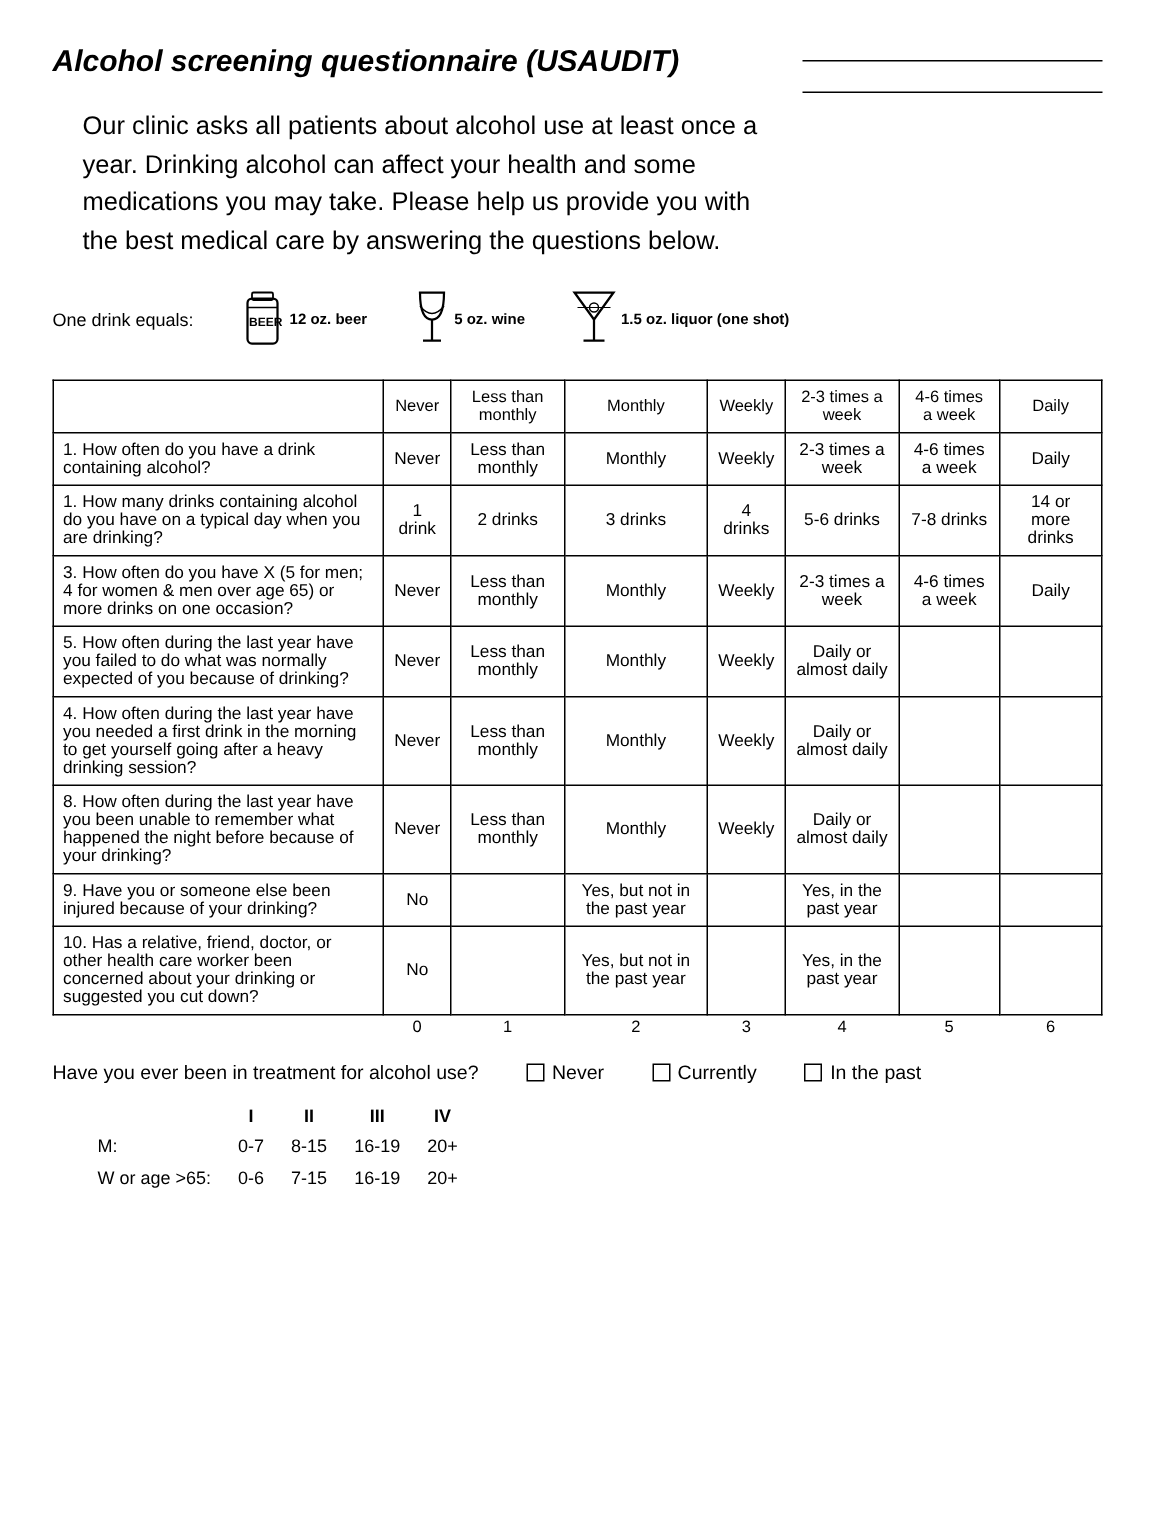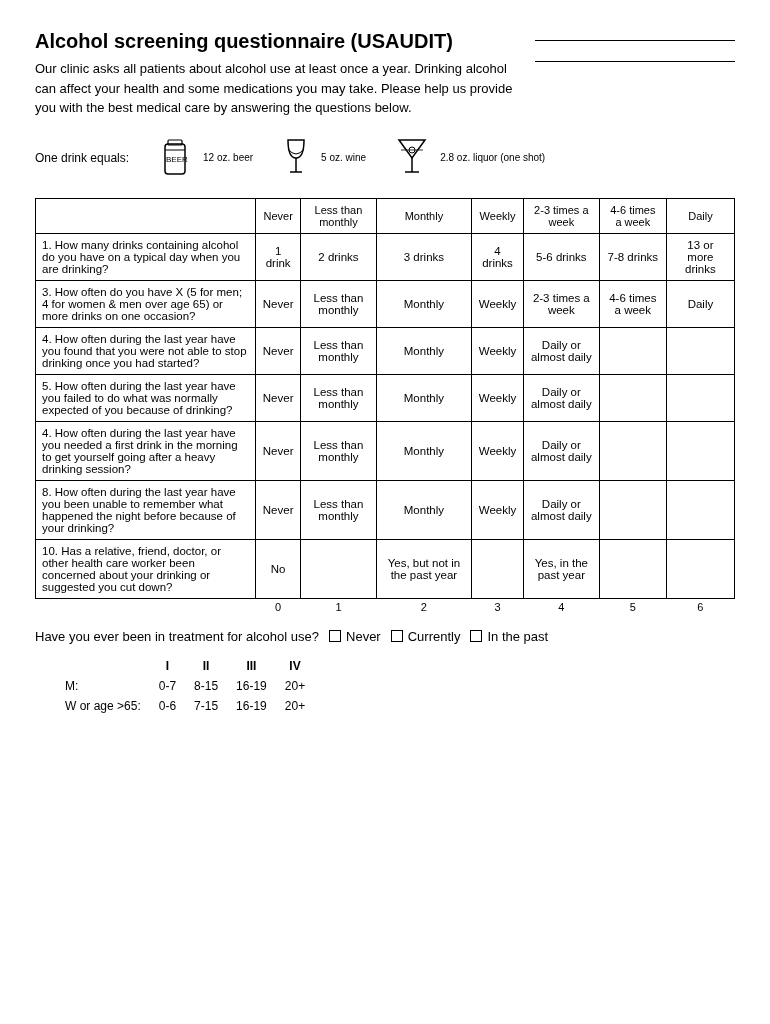--- a/index.html
+++ b/index.html
@@ -27,37 +27,40 @@
       padding-top: 10px;
     }
     .header-line {
       width: 200px;
       border-bottom: 1px solid #000;
       height: 1px;
     }
     h1 {
       font-size: 20px;
       font-weight: bold;
-      margin-bottom: 6px;
+      margin-bottom: 18px;
+      font-style: italic;
     }
     .intro-text {
-      font-size: 13px;
+      font-size: 17px;
       line-height: 1.5;
+      margin-left: 20px;
     }
     .drink-section {
       display: flex;
       align-items: center;
       gap: 30px;
       margin: 18px 0;
       text-align: center;
     }
     .drink-item {
       display: flex;
       align-items: center;
-      gap: 12px;
+      gap: 2px;
+      font-weight: bold;
     }
     .drink-label {
       font-size: 10px;
     }
     
     .beer-icon {
       width: 32px;
       height: 44px;
     }
     
@@ -93,21 +96,21 @@
     }
     .score-row td {
       border: none;
       font-size: 11px;
       padding-top: 2px;
       padding-bottom: 0;
     }
     .treatment-section {
       display: flex;
       align-items: center;
-      gap: 10px;
+      gap: 32px;
       margin: 10px 0;
       font-size: 13px;
     }
     .checkbox-item {
       display: flex;
       align-items: center;
       gap: 5px;
     }
     .checkbox-box {
       width: 12px;
@@ -171,106 +174,116 @@
   <div class="drink-item">
     <svg class="martini-icon" viewBox="0 0 32 44" fill="none" xmlns="http://www.w3.org/2000/svg">
 
       <path d="M3 4 L16 22 L29 4 Z" fill="none" stroke="#000" stroke-width="1.5"></path>
       <line x1="16" y1="22" x2="16" y2="36" stroke="#000" stroke-width="1.5"></line>
       <line x1="9" y1="36" x2="23" y2="36" stroke="#000" stroke-width="1.5"></line>
 
       <circle cx="16" cy="14" r="3" fill="none" stroke="#000" stroke-width="1"></circle>
       <line x1="5" y1="14" x2="27" y2="14" stroke="#000" stroke-width="0.8"></line>
     </svg>
-    <span class="drink-label">2.8 oz. liquor (one shot)</span>
+    <span class="drink-label">1.5 oz. liquor (one shot)</span>
   </div>
 </div>
 
 <table>
 
   <tbody>
       <tr class="col-header">
     <td></td>
     <td>Never</td>
     <td>Less than monthly</td>
     <td>Monthly</td>
     <td>Weekly</td>
     <td>2-3 times a week</td>
     <td>4-6 times a week</td>
     <td>Daily</td>
   </tr>
 
+  <tr>
+    <td>1. How often do you have a drink containing alcohol?</td>
+    <td>Never</td>
+    <td>Less than monthly</td>
+    <td>Monthly</td>
+    <td>Weekly</td>
+    <td>2-3 times a week</td>
+    <td>4-6 times a week</td>
+    <td>Daily</td>
+  </tr>
 
   <tr>
     <td>1. How many drinks containing alcohol do you have on a typical day when you are drinking?</td>
     <td>1 drink</td>
     <td>2 drinks</td>
     <td>3 drinks</td>
     <td>4 drinks</td>
     <td>5-6 drinks</td>
     <td>7-8 drinks</td>
-    <td>13 or more drinks</td>
+    <td>14 or more drinks</td>
   </tr>
 
   <tr>
     <td>3. How often do you have X (5 for men; 4 for women &amp; men over age 65) or more drinks on one occasion?</td>
     <td>Never</td>
     <td>Less than monthly</td>
     <td>Monthly</td>
     <td>Weekly</td>
     <td>2-3 times a week</td>
     <td>4-6 times a week</td>
     <td>Daily</td>
   </tr>
 
-  <tr>
-    <td>4. How often during the last year have you found that you were not able to stop drinking once you had started?</td>
+
+  <tr>
+    <td>5. How often during the last year have you failed to do what was normally expected of you because of drinking?</td>
     <td>Never</td>
     <td>Less than monthly</td>
     <td>Monthly</td>
     <td>Weekly</td>
     <td>Daily or almost daily</td>
     <td></td>
     <td></td>
   </tr>
 
   <tr>
-    <td>5. How often during the last year have you failed to do what was normally expected of you because of drinking?</td>
+    <td>4. How often during the last year have you needed a first drink in the morning to get yourself going after a heavy drinking session?</td>
     <td>Never</td>
     <td>Less than monthly</td>
     <td>Monthly</td>
     <td>Weekly</td>
     <td>Daily or almost daily</td>
     <td></td>
     <td></td>
   </tr>
 
-  <tr>
-    <td>4. How often during the last year have you needed a first drink in the morning to get yourself going after a heavy drinking session?</td>
+
+  <tr>
+    <td>8. How often during the last year have you been unable to remember what happened the night before because of your drinking?</td>
     <td>Never</td>
     <td>Less than monthly</td>
     <td>Monthly</td>
     <td>Weekly</td>
     <td>Daily or almost daily</td>
     <td></td>
     <td></td>
   </tr>
 
-
-  <tr>
-    <td>8. How often during the last year have you been unable to remember what happened the night before because of your drinking?</td>
-    <td>Never</td>
-    <td>Less than monthly</td>
-    <td>Monthly</td>
-    <td>Weekly</td>
-    <td>Daily or almost daily</td>
-    <td></td>
-    <td></td>
-  </tr>
-
+  <tr>
+    <td>9. Have you or someone else been injured because of your drinking?</td>
+    <td>No</td>
+    <td></td>
+    <td>Yes, but not in the past year</td>
+    <td></td>
+    <td>Yes, in the past year</td>
+    <td></td>
+    <td></td>
+  </tr>
 
   <tr>
     <td>10. Has a relative, friend, doctor, or other health care worker been concerned about your drinking or suggested you cut down?</td>
     <td>No</td>
     <td></td>
     <td>Yes, but not in the past year</td>
     <td></td>
     <td>Yes, in the past year</td>
     <td></td>
     <td></td>

